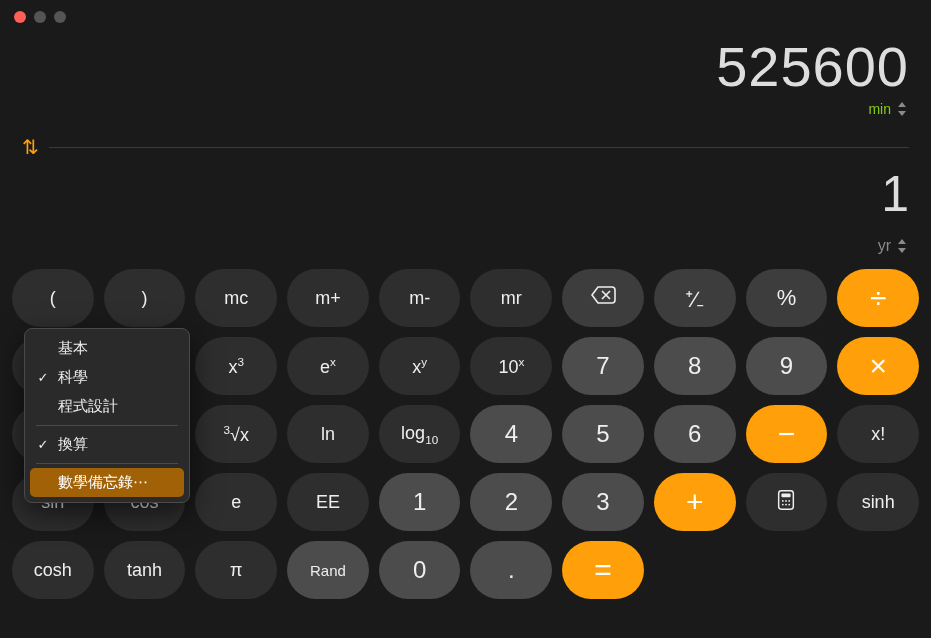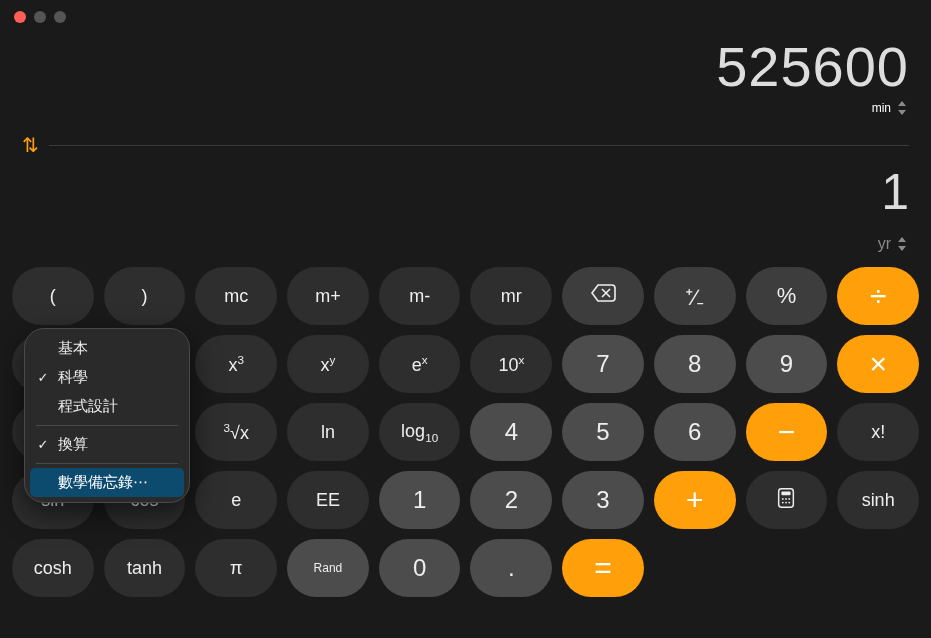--- a/index.html
+++ b/index.html
@@ -17,21 +17,21 @@
   .tl-dot { width: 12px; height: 12px; border-radius: 50%; }
   .dot-close { background: #ff5f57; }
   .dot-min { background: #555; }
   .dot-max { background: #555; }
 
   .display {
     padding: 0 22px 8px 22px;
     color: #eee;
   }
   .disp-top { text-align: right; font-size: 56px; font-weight: 300; color: #ddd; letter-spacing: 1px; }
-  .unit-row { display: flex; justify-content: flex-end; align-items: center; gap: 6px; color: #ffffff; font-size: 12px; padding-top: 2px; }
+  .unit-row { display: flex; justify-content: flex-end; align-items: center; gap: 6px; color: #84cc16; font-size: 14px; padding-top: 2px; }
   .unit-sel { display: flex; align-items: center; gap: 4px; cursor: pointer; }
   .unit-caret { width: 14px; height: 14px; display:inline-flex; align-items:center; justify-content:center; }
 
   .divider-row { display: flex; align-items: center; gap: 10px; padding: 10px 22px 6px 22px; }
   .swap-icon { color: #ff9f0a; font-size: 20px; }
   .hline { flex: 1; height: 1px; background: #3a3a3a; }
 
   .disp-bottom { text-align: right; font-size: 50px; font-weight: 300; color: #ddd; padding-right: 22px; }
   .unit-row2 { display: flex; justify-content: flex-end; align-items: center; gap: 6px; color: #8a8a8a; font-size: 16px; padding: 2px 22px 14px 0; margin-top: 12px; }
 
@@ -58,34 +58,34 @@
 
   .sup { font-size: 0.65em; vertical-align: super; }
   .sub { font-size: 0.65em; vertical-align: sub; }
 
   .menu {
     position: absolute;
     left: 24px; top: 328px;
     width: 166px;
     background: #2a2a2a;
     border: 1px solid #4a4a4a;
-    border-radius: 20px;
+    border-radius: 8px;
     padding: 5px;
     box-shadow: 0 10px 30px rgba(0,0,0,.6);
     z-index: 50;
     font-size: 15px; color: #eee;
   }
   .menu-item {
     display: flex; align-items: center; gap: 8px;
     padding: 5px 8px 5px 6px;
     border-radius: 5px;
     cursor: pointer;
     white-space: nowrap;
   }
-  .menu-item.sel { background: #0c4a6e; color: #fff; }
+  .menu-item.sel { background: #a16207; color: #fff; }
   .menu-check { width: 14px; display: inline-block; text-align: center; font-size: 13px; }
   .menu-sep { height: 1px; background: #4a4a4a; margin: 4px 6px; }
 
   .caret-svg { fill: #8a8a8a; }
 </style>
 </head>
 <body>
 
 <div class="titlebar">
   <div class="tl-dot dot-close"></div>
@@ -146,24 +146,24 @@
   <div class="key k-fn">
       <span>2<span class="sup">nd</span></span>
     </div>
   <div class="key k-fn">
       <span>x<span class="sup">2</span></span>
     </div>
   <div class="key k-fn">
       <span>x<span class="sup">3</span></span>
     </div>
   <div class="key k-fn">
+      <span>e<span class="sup">x</span></span>
+    </div>
+  <div class="key k-fn">
       <span>x<span class="sup">y</span></span>
-    </div>
-  <div class="key k-fn">
-      <span>e<span class="sup">x</span></span>
     </div>
   <div class="key k-fn">
       <span>10<span class="sup">x</span></span>
     </div>
   <div class="key k-num">7</div>
   <div class="key k-num">8</div>
   <div class="key k-num">9</div>
   <div class="key k-op">×</div>
 
   <div class="key k-fn">
@@ -205,21 +205,21 @@
         <circle cx="8.5" cy="17" r="1" fill="#eee" stroke="none"></circle>
         <circle cx="12" cy="17" r="1" fill="#eee" stroke="none"></circle>
         <circle cx="15.5" cy="17" r="1" fill="#eee" stroke="none"></circle>
       </svg>
     </span>
   </div>
   <div class="key k-fn">sinh</div>
   <div class="key k-fn">cosh</div>
   <div class="key k-fn">tanh</div>
   <div class="key k-fn">π</div>
-  <div class="key k-num" style="font-size:12px">Rand</div>
+  <div class="key k-num" style="font-size:15px">Rand</div>
   <div class="key k-num">0</div>
   <div class="key k-num">.</div>
   <div class="key k-op">=</div>
 </div>
 
 <div class="menu">
   <div class="menu-item">
     <span class="menu-check"></span>
     <span>基本</span>
   </div>

